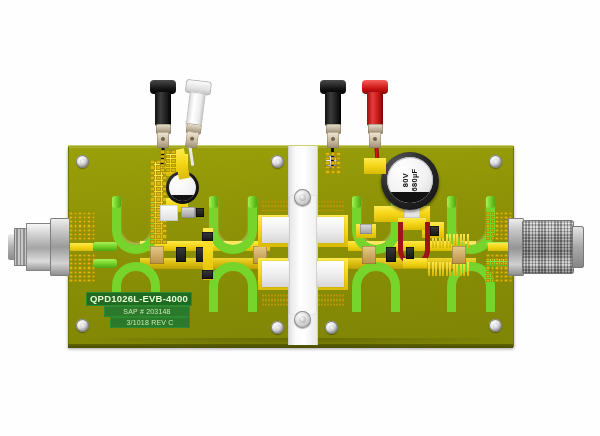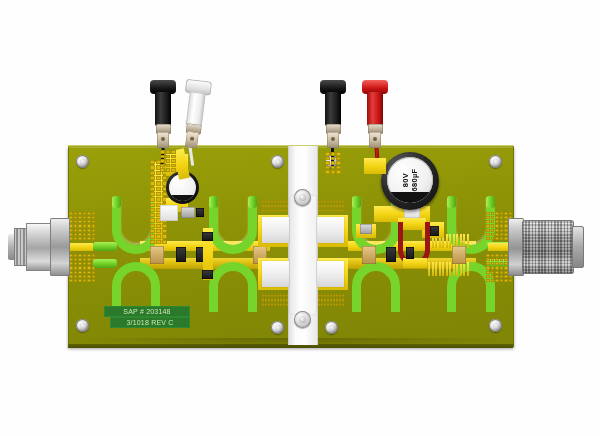--- a/index.html
+++ b/index.html
@@ -740,20 +740,21 @@
   <div class="ecap">
     <div class="ecap-top">
       <div class="ecap-band"></div>
       <div class="ecap-text">
         <span>80V</span>
         <span>680µF</span>
       </div>
     </div>
   </div>
 
+  <div class="silk silk-main">QPD1026L-EVB-4000</div>
   <div class="silk silk-sub1">SAP # 203148</div>
   <div class="silk silk-sub2">3/1018  REV C</div>
 
   <div class="wire" style="left:162px;top:120px;width:3px;height:46px;transform:rotate(4deg);"></div>
   <div class="wire" style="left:188px;top:120px;width:3px;height:46px;transform:rotate(-8deg);background:#e8e8e8;"></div>
 
   <div class="jack jk-black" style="left:150px;top:80px;width:26px;height:70px;">
     <div class="cap-top"></div>
     <div class="barrel"></div>
     <div class="collar"></div>

